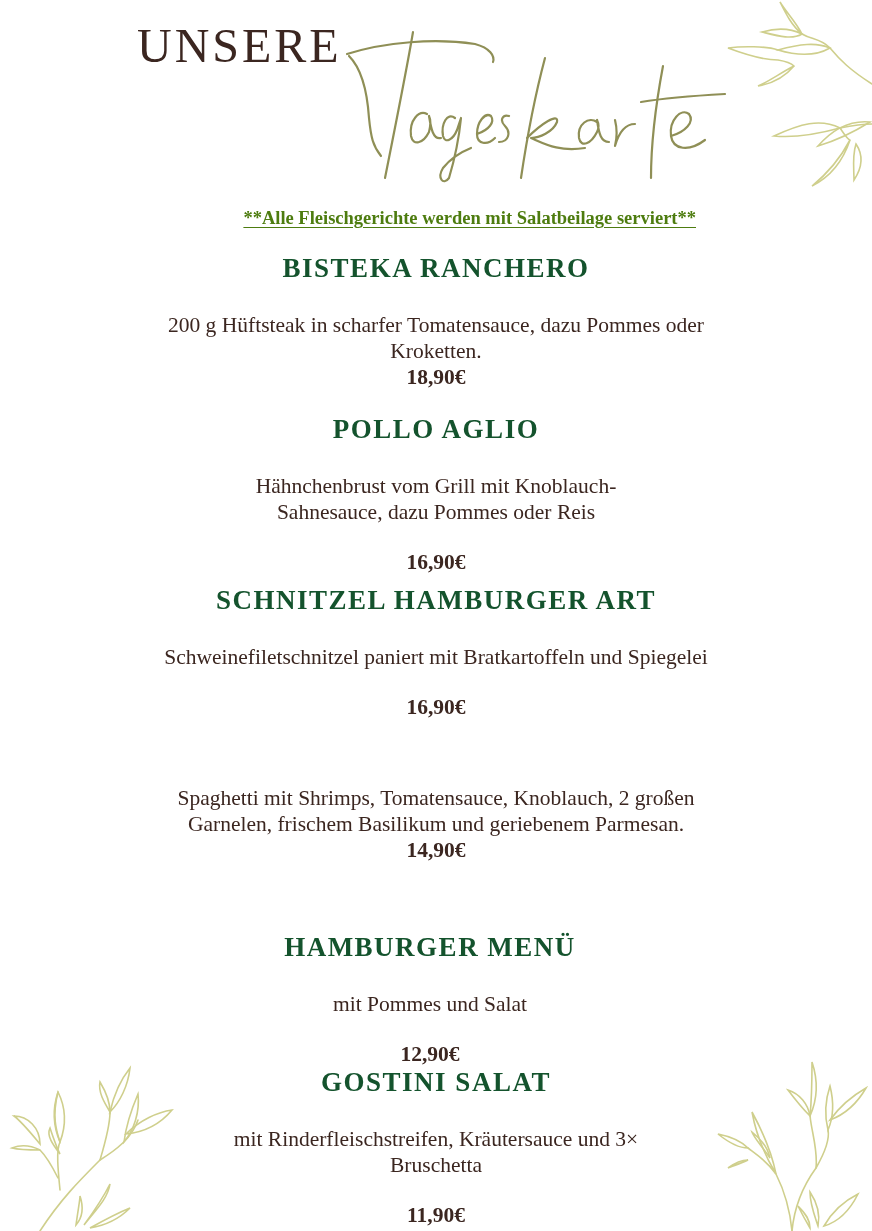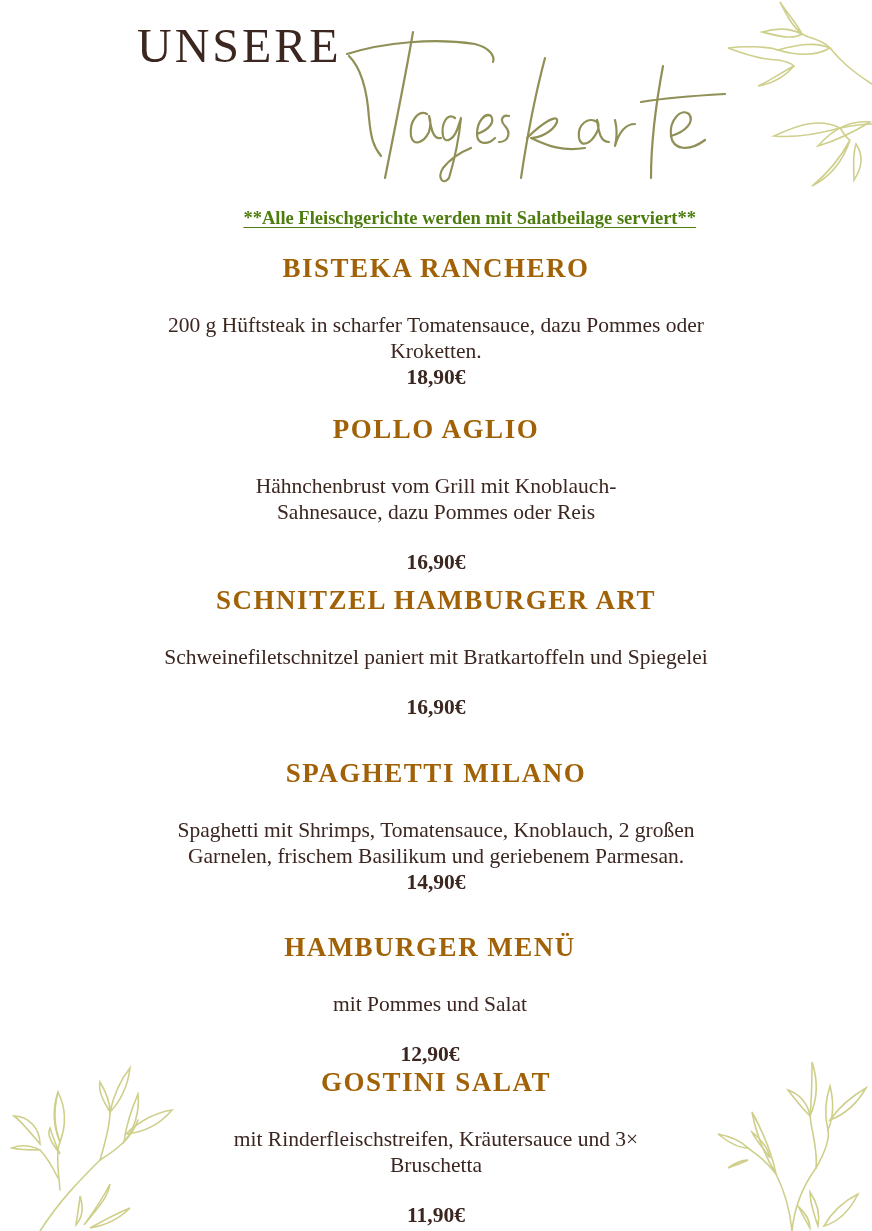--- a/index.html
+++ b/index.html
@@ -63,21 +63,21 @@
     .dish {
       position: absolute;
       left: 0;
       width: 872px;
       text-align: center;
     }
     .dish-name {
       font-family: "Liberation Serif", "DejaVu Serif", serif;
       font-size: 27px;
       letter-spacing: 1.5px;
-      color: #a16207;
+      color: #14532d;
       line-height: 32px;
       margin: 0;
     }
     .dish-desc {
       font-family: "Liberation Serif", "DejaVu Serif", serif;
       font-size: 21.5px;
       line-height: 26px;
       color: #3b2620;
       margin: 28px auto 0 auto;
       width: 560px;
@@ -156,21 +156,20 @@
     <p class="dish-price" style="margin-top:24px;">16,90€</p>
   </div>
 
   <div class="dish" style="top:584px;">
     <h2 class="dish-name">SCHNITZEL HAMBURGER ART</h2>
     <p class="dish-desc" style="width:560px;">Schweinefiletschnitzel paniert mit Bratkartoffeln und Spiegelei</p>
     <p class="dish-price" style="margin-top:24px;">16,90€</p>
   </div>
 
   <div class="dish" style="top:757px;">
-    <h2 class="dish-name">SPAGHETTI MILANO</h2>
     <p class="dish-desc" style="width:560px;">Spaghetti mit Shrimps, Tomatensauce, Knoblauch, 2 großen Garnelen, frischem Basilikum und geriebenem Parmesan.</p>
     <p class="dish-price" style="margin-top:0px;">14,90€</p>
   </div>
 
   <div class="dish" style="top:931px; left:-6px;">
     <h2 class="dish-name">HAMBURGER MENÜ</h2>
     <p class="dish-desc">mit Pommes und Salat</p>
     <p class="dish-price" style="margin-top:24px;">12,90€</p>
   </div>
 

